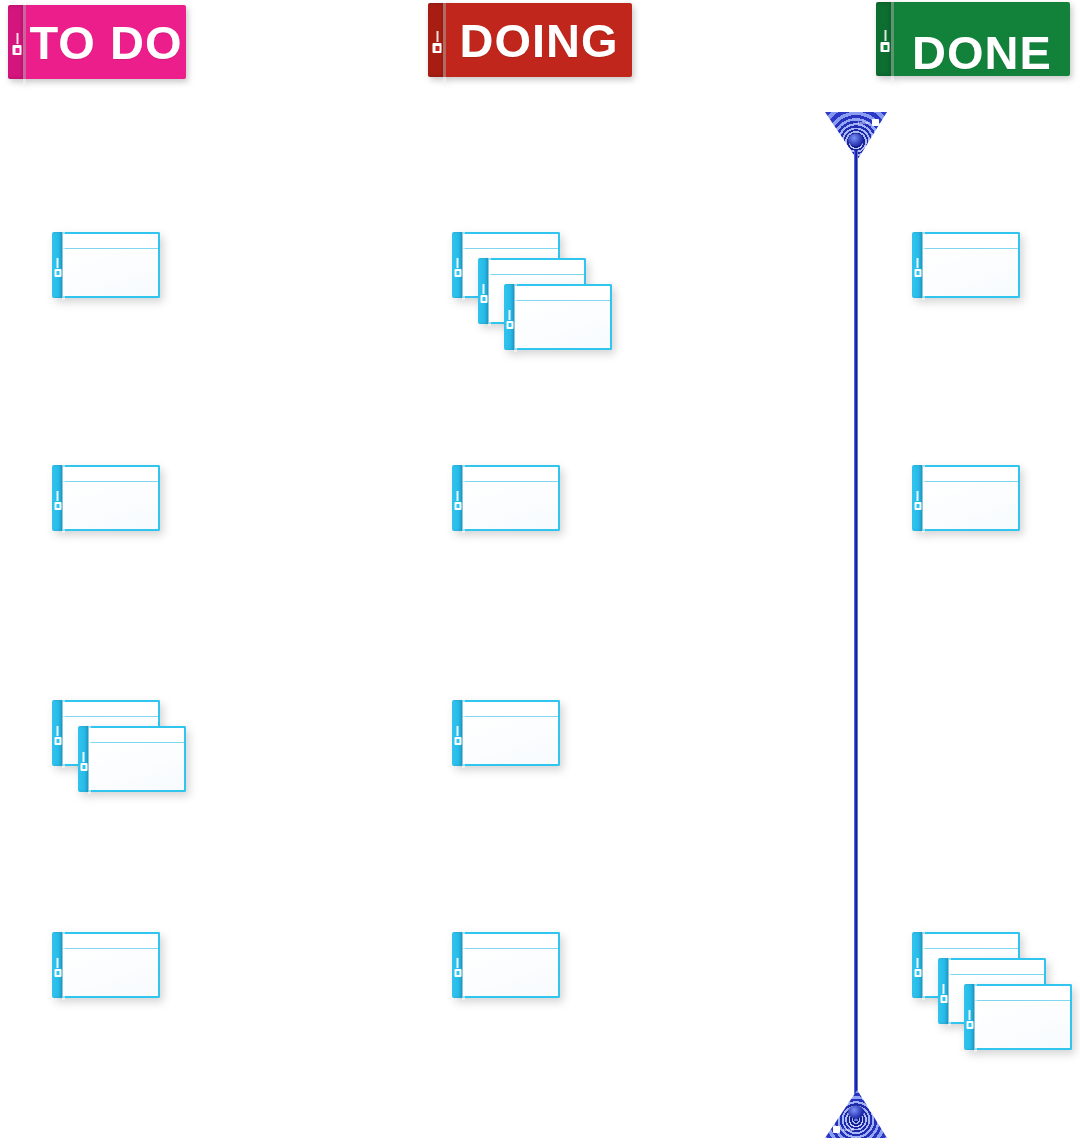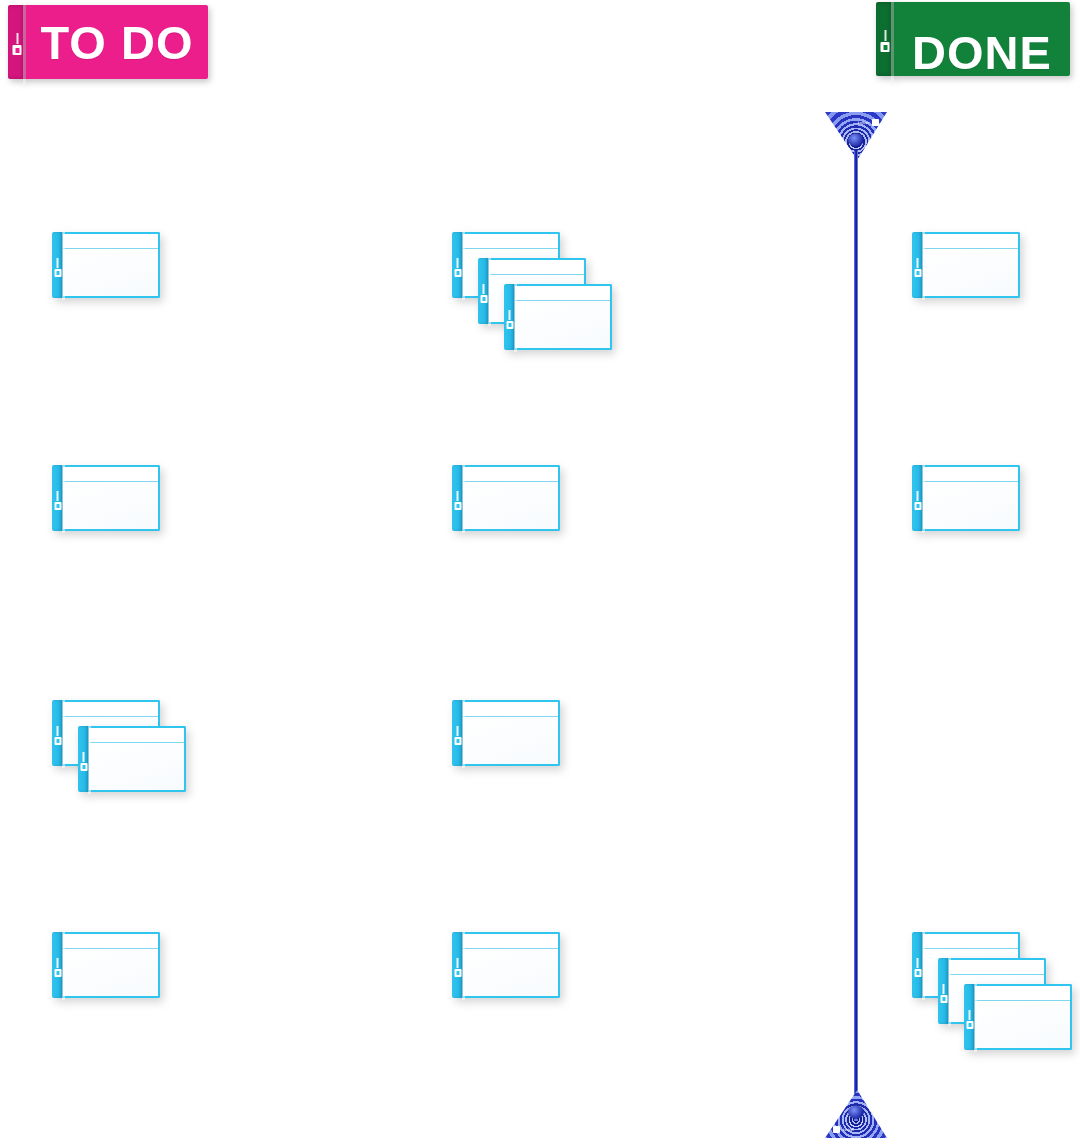--- a/index.html
+++ b/index.html
@@ -56,21 +56,21 @@
   .sign .face span{
     color:#ffffff;
     font-weight:bold;
     font-size:47px;
     letter-spacing:1px;
     line-height:1;
     text-shadow:0 1px 1px rgba(0,0,0,.10);
     white-space:nowrap;
   }
 
-  #sign-todo{left:8px;top:5px;width:200px;}
+  #sign-todo{left:8px;top:5px;width:178px;}
   #sign-doing{left:428px;top:3px;width:204px;}
   #sign-done{left:876px;top:2px;width:194px;}
 
   
   .pole{
     position:absolute;
     top:112px;
     width:1142px;
   }
   .pole .rod{
@@ -174,20 +174,33 @@
           <div class="box">
             <i style="background: rgb(236, 30, 139);"></i>
           </div>
       </div>
     </div>
     <div class="face" style="background: rgb(236, 30, 139);">
       <span>TO DO</span>
     </div>
   </div>
 
+  <div class="sign" id="sign-doing">
+    <div class="spine" style="background: rgb(168, 29, 18);">
+      <div class="badge">
+        <div class="stem"></div>
+          <div class="box">
+            <i style="background: rgb(192, 38, 27);"></i>
+          </div>
+      </div>
+    </div>
+    <div class="face" style="background: rgb(192, 38, 27);">
+      <span>DOING</span>
+    </div>
+  </div>
 
   <div class="sign" id="sign-done">
     <div class="spine" style="background: rgb(13, 110, 49);">
       <div class="badge">
         <div class="stem"></div>
           <div class="box">
             <i style="background: rgb(18, 130, 59);"></i>
           </div>
       </div>
     </div>

